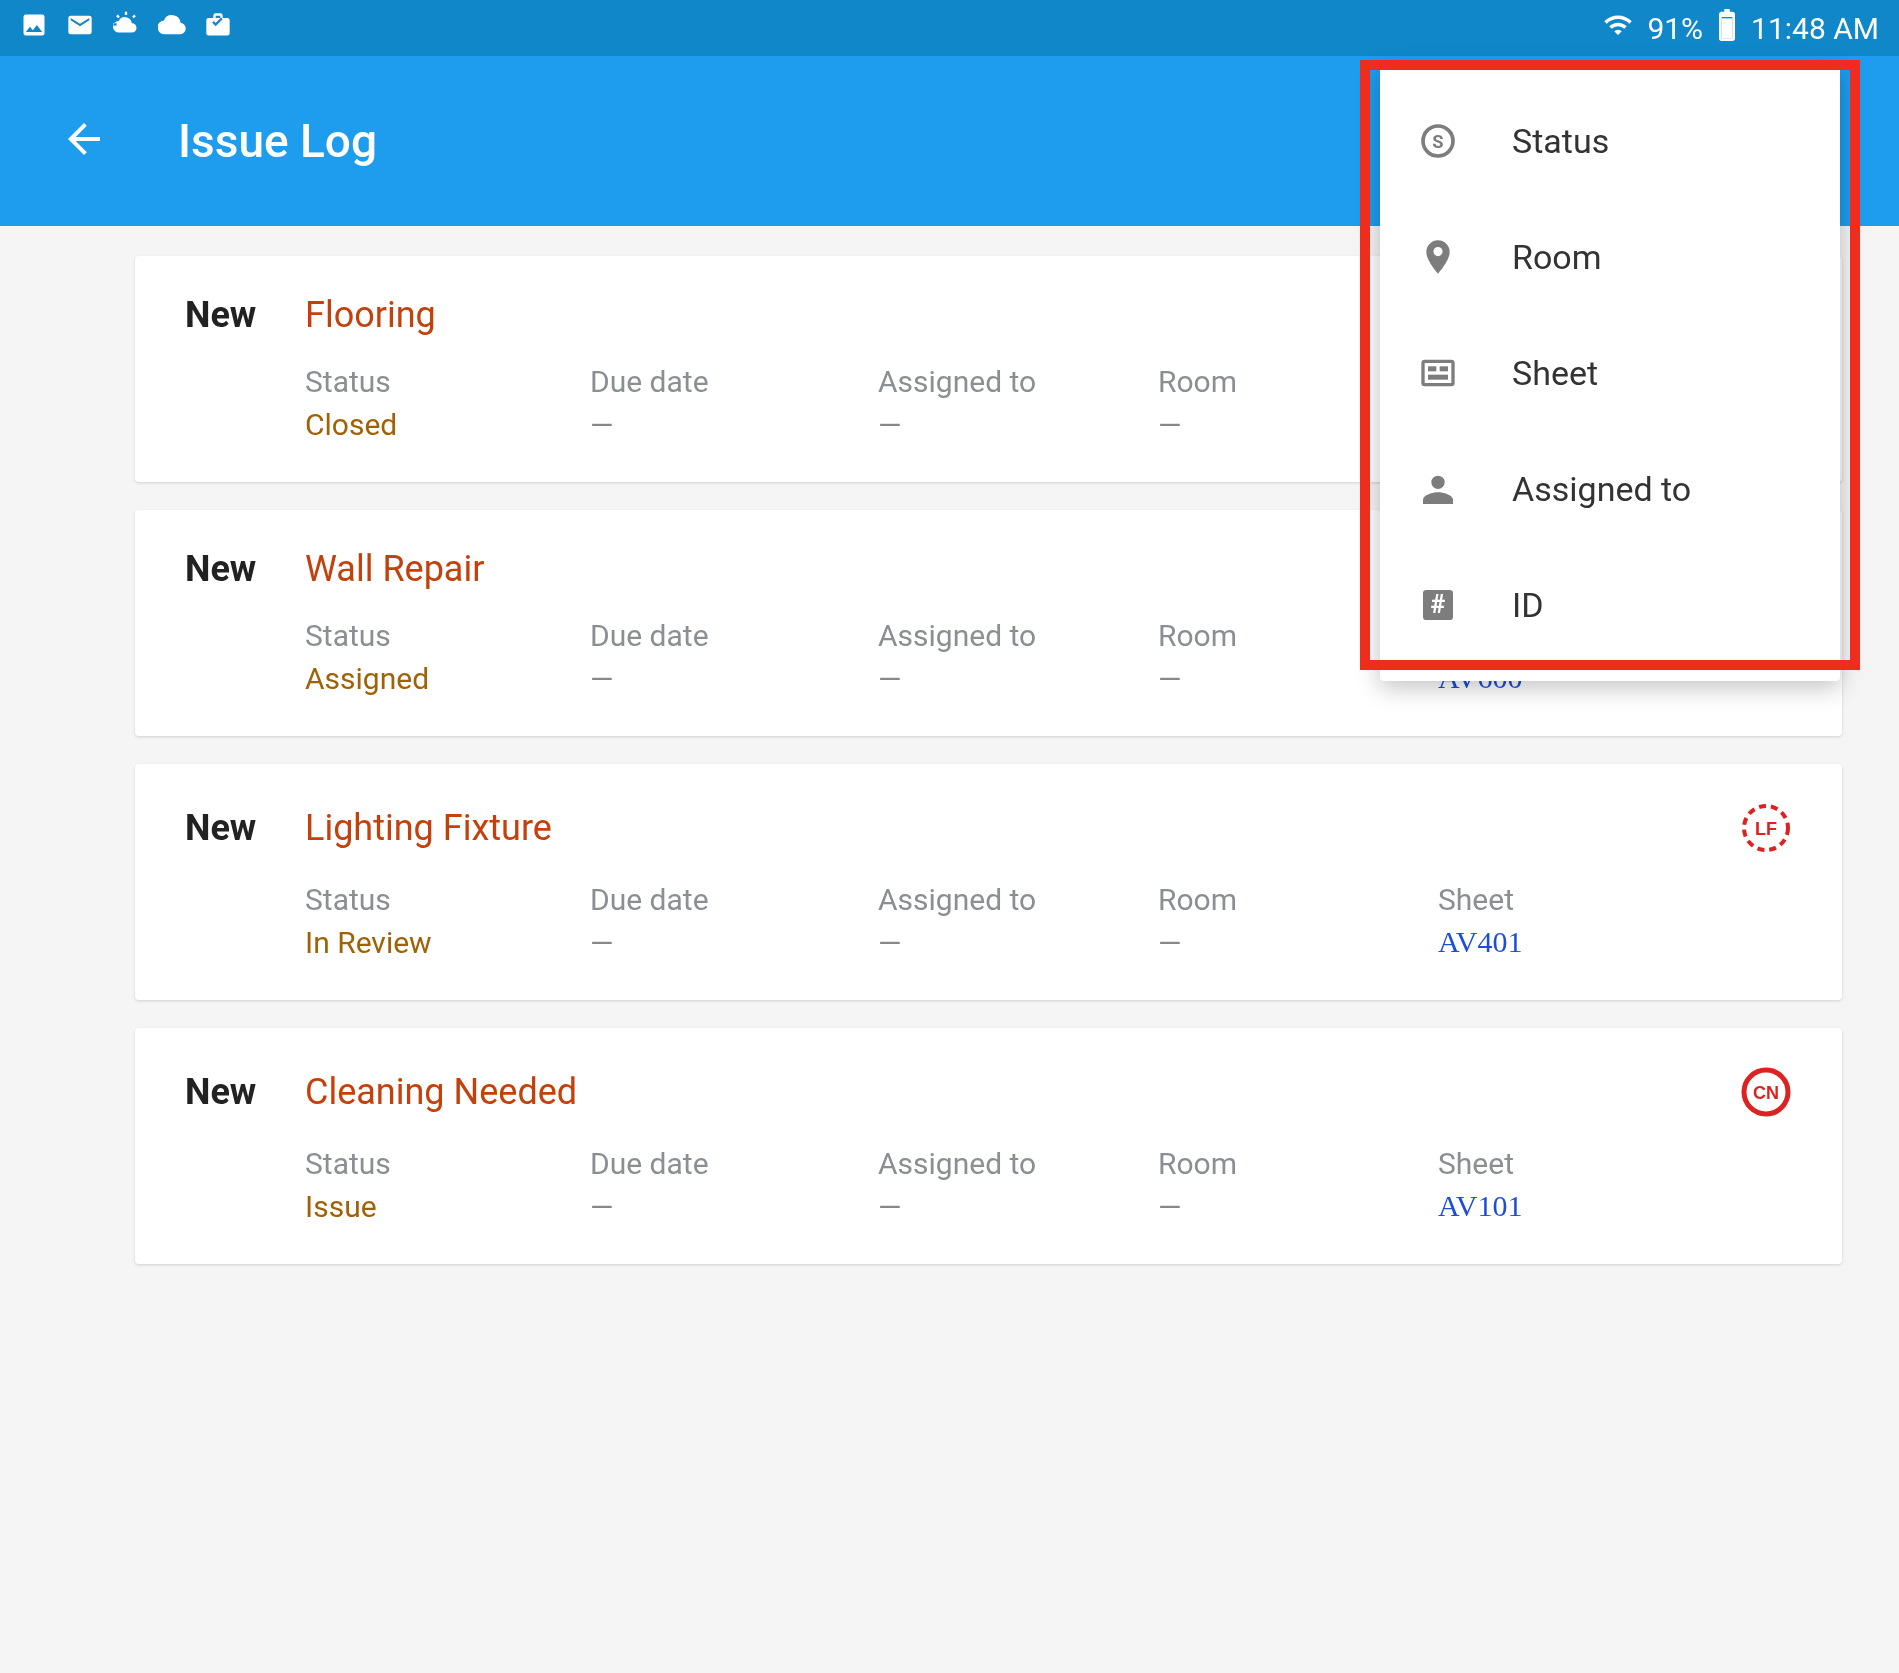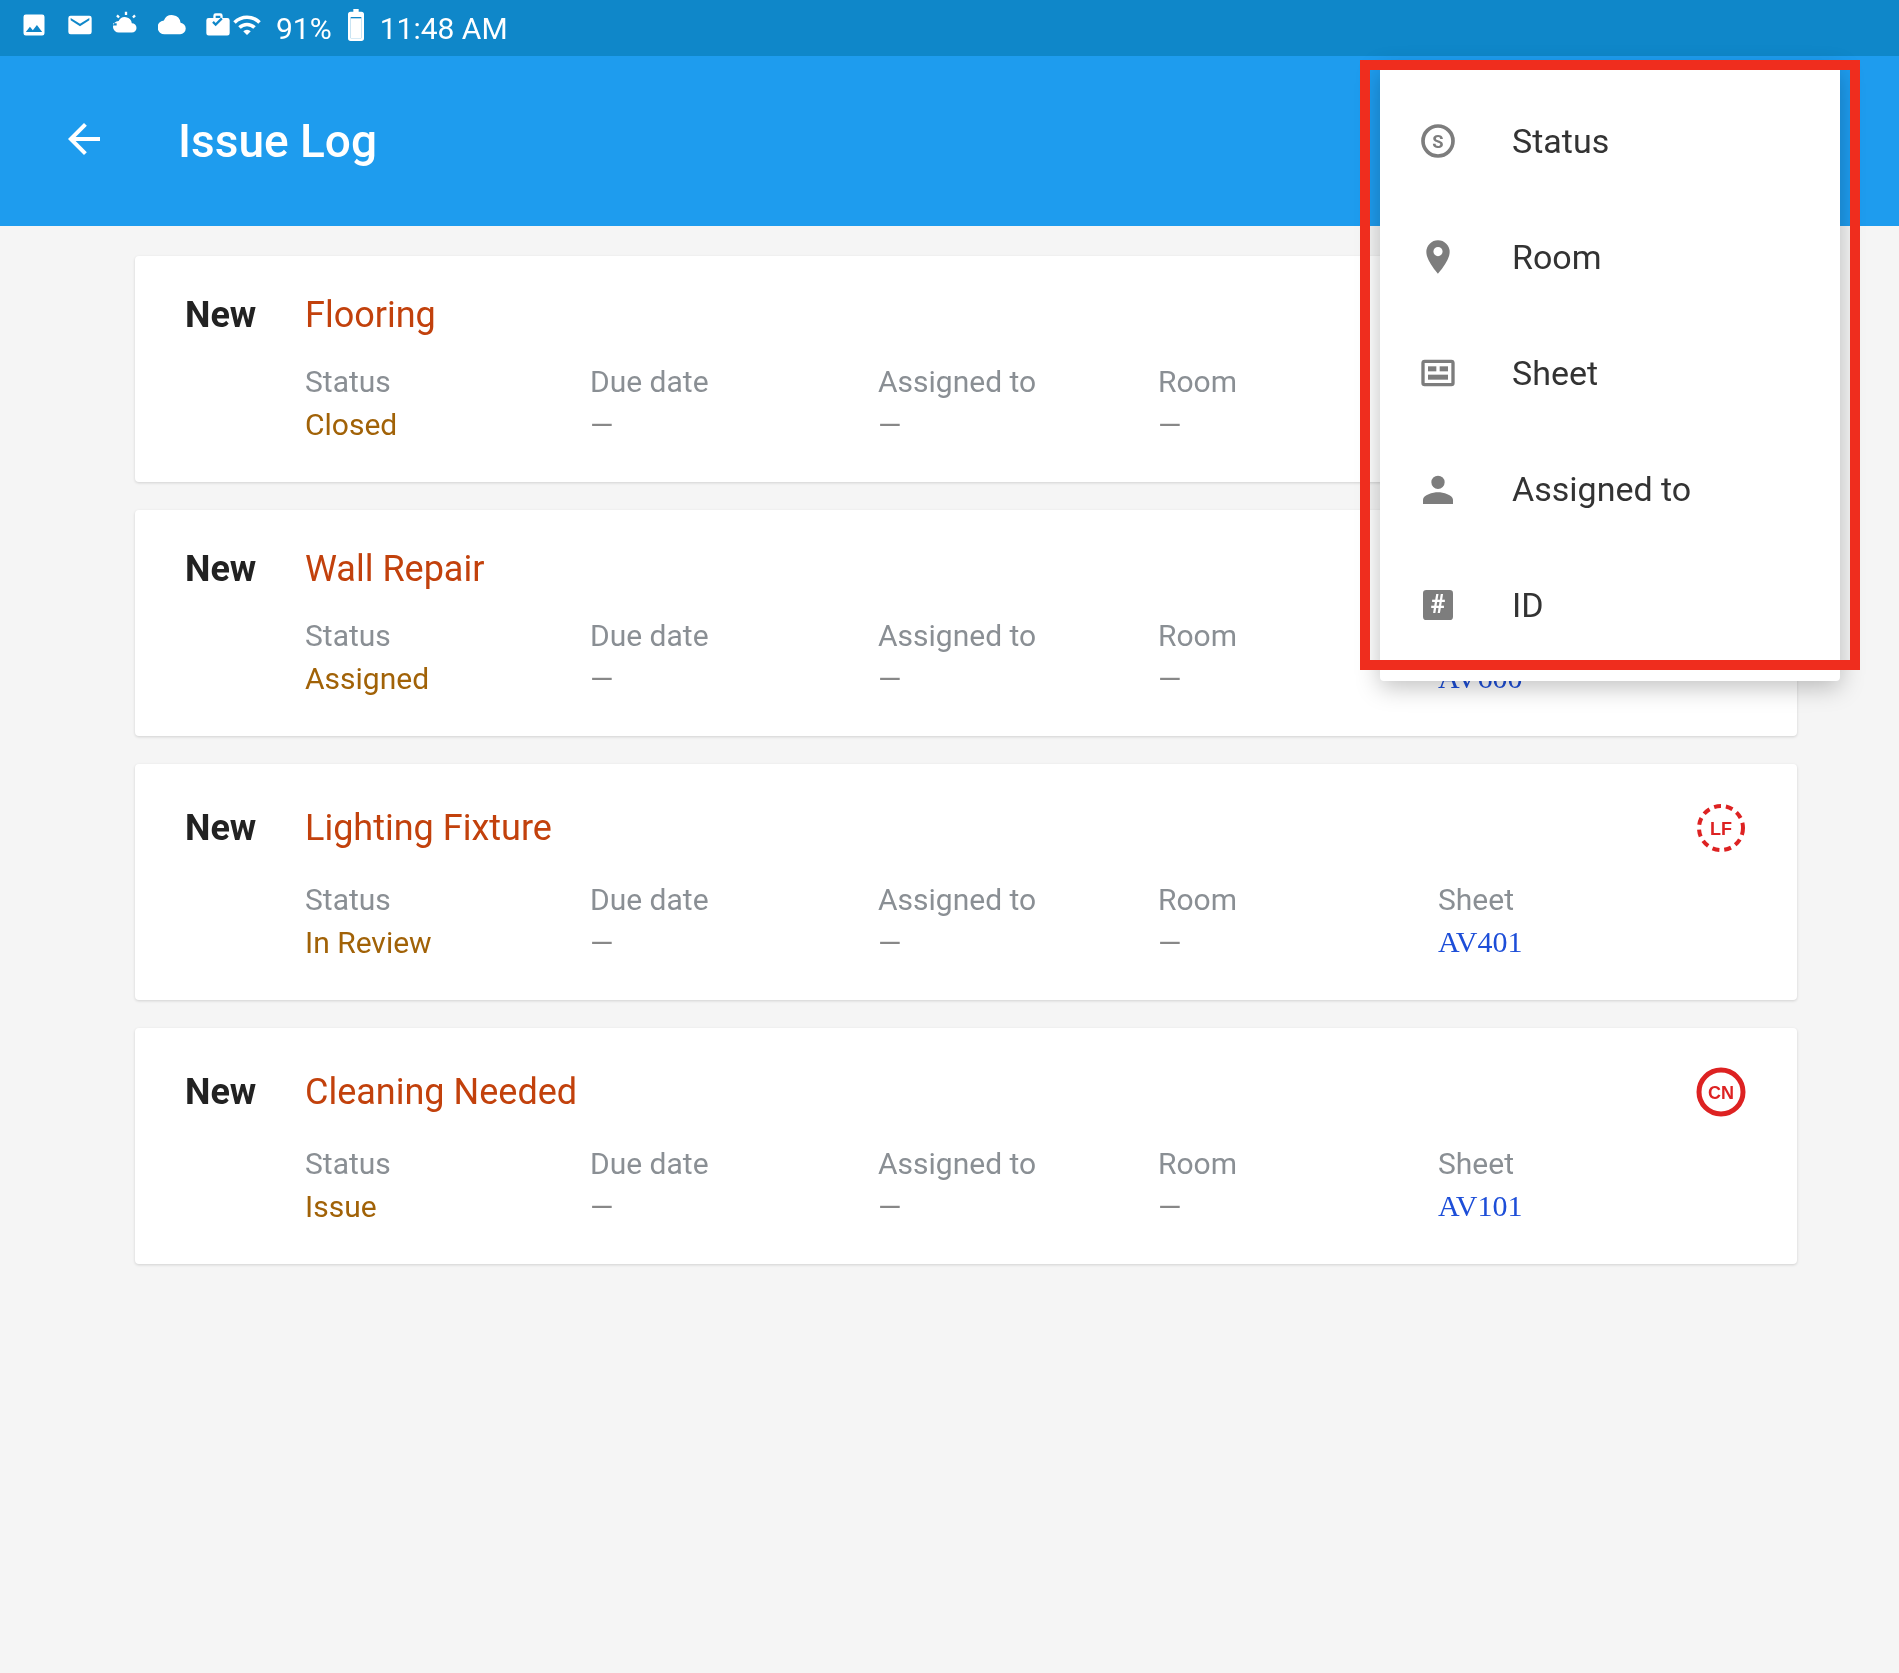--- a/index.html
+++ b/index.html
@@ -13,20 +13,21 @@
     overflow: hidden;
     transform-origin: top left;
   }
 
   
   .status-bar {
     height: 56px;
     background: #0f87c9;
     display: flex;
     align-items: center;
+    justify-content: space-between;
     padding: 0 20px;
     color: #fff;
     font-size: 28px;
     font-weight: 400;
   }
   .status-icons-left { display: flex; gap: 18px; align-items: center; }
   .status-icons-right { display: flex; gap: 14px; align-items: center; }
   .status-bar svg { fill: #fff; }
 
   
@@ -40,21 +41,21 @@
   .back-arrow { cursor: pointer; }
   .app-title {
     color: #fff;
     font-size: 46px;
     font-weight: 500;
     margin-left: 70px;
   }
 
   
   .content {
-    padding: 30px 102px 0 135px;
+    padding: 30px 57px 0 135px;
   }
   .card {
     background: #fff;
     border-radius: 4px;
     box-shadow: 0 1px 3px rgba(0,0,0,0.15);
     margin-bottom: 28px;
     padding: 38px 50px 40px 50px;
   }
   .card-top {
     display: flex;

